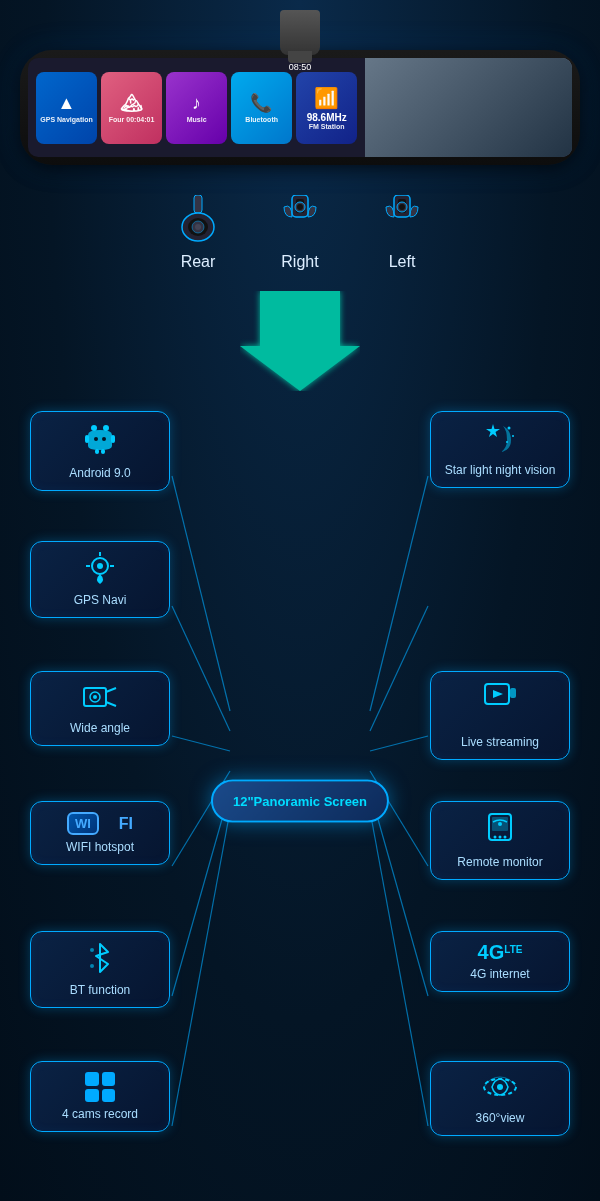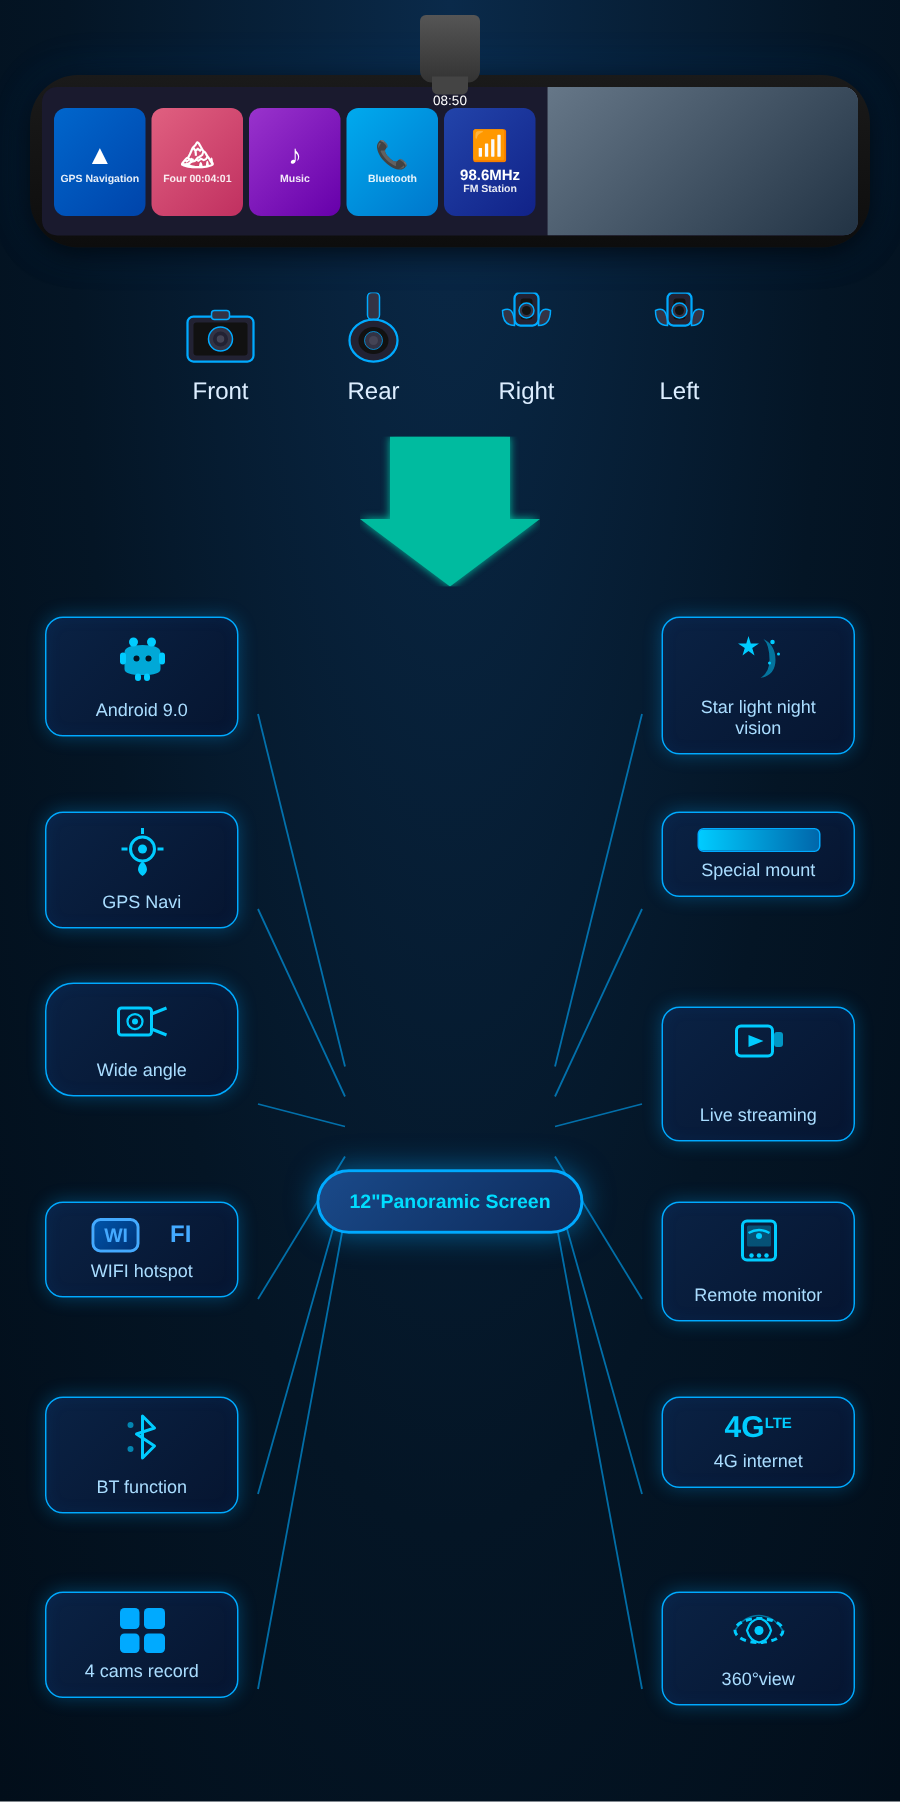--- a/index.html
+++ b/index.html
@@ -177,39 +177,39 @@
       z-index: 10;
       box-shadow: 0 0 20px rgba(0,170,255,0.5);
     }
 
     .feature-box {
       position: absolute;
       background: linear-gradient(135deg, #0a2244, #061530);
       border: 1.5px solid #00aaff;
       border-radius: 12px;
       padding: 10px 12px;
-      width: 129px;
+      width: 140px;
       display: flex;
       flex-direction: column;
       align-items: center;
       gap: 5px;
       box-shadow: 0 0 12px rgba(0,170,255,0.3), inset 0 0 10px rgba(0,100,200,0.1);
     }
 
     .feature-label {
       color: #aaddff;
       font-size: 12px;
       text-align: center;
       font-weight: 500;
     }
 
     
     .feat-android { left: 30px; top: 0px; }
     .feat-gps { left: 30px; top: 130px; }
-    .feat-wide { left: 30px; top: 244px; border-radius: 19px; }
+    .feat-wide { left: 30px; top: 260px; }
     .feat-wifi { left: 30px; top: 390px; }
     .feat-bt { left: 30px; top: 520px; }
     .feat-cams { left: 30px; top: 650px; }
 
     
     .feat-starlight { right: 30px; top: 0px; }
     .feat-mount { right: 30px; top: 130px; }
     .feat-live { right: 30px; top: 260px; gap: 19px; }
     .feat-remote { right: 30px; top: 390px; }
     .feat-4g { right: 30px; top: 520px; }
@@ -289,31 +289,20 @@
           <rect x="75" y="55" width="18" height="12" rx="2" fill="#cccccc"></rect>
           <rect x="110" y="52" width="20" height="12" rx="2" fill="#aaaaaa"></rect>
           <rect x="145" y="55" width="16" height="10" rx="2" fill="#dddddd"></rect>
         </svg>
       </div>
     </div>
   </div>
 
   <div class="cameras-row">
 
-    <div class="camera-item">
-      <svg width="52" height="42" viewBox="0 0 52 42">
-        <rect x="4" y="8" width="44" height="30" rx="4" fill="#223" stroke="#00aaff" stroke-width="1.5"></rect>
-        <rect x="8" y="12" width="36" height="22" rx="2" fill="#111"></rect>
-        <circle cx="26" cy="23" r="8" fill="#334" stroke="#00aaff" stroke-width="1"></circle>
-        <circle cx="26" cy="23" r="5" fill="#223"></circle>
-        <circle cx="26" cy="23" r="2.5" fill="#445"></circle>
-        <rect x="20" y="4" width="12" height="6" rx="2" fill="#334" stroke="#00aaff" stroke-width="1"></rect>
-      </svg>
-      <span class="cam-label">Front</span>
-    </div>
 
     <div class="camera-item">
       <svg width="52" height="50" viewBox="0 0 52 50">
 
         <rect x="22" y="0" width="8" height="18" rx="3" fill="#334" stroke="#00aaff" stroke-width="1"></rect>
 
         <ellipse cx="26" cy="32" rx="16" ry="14" fill="#223" stroke="#00aaff" stroke-width="1.5"></ellipse>
         <ellipse cx="26" cy="32" rx="10" ry="9" fill="#111"></ellipse>
         <ellipse cx="26" cy="32" rx="6" ry="6" fill="#334" stroke="#00aaff" stroke-width="0.5"></ellipse>
         <ellipse cx="26" cy="32" rx="3" ry="3" fill="#445"></ellipse>
@@ -468,26 +457,20 @@
         <path d="M20,4 Q28,8 28,18 Q28,28 18,30 Q24,26 24,18 Q24,8 20,4Z" fill="#00ccff" opacity="0.5"></path>
         <polygon points="10,2 11.5,7 17,7 12.5,10 14,15 10,12 6,15 7.5,10 3,7 8.5,7" fill="#00ccff"></polygon>
         <circle cx="26" cy="6" r="1.5" fill="#00ccff"></circle>
         <circle cx="30" cy="14" r="1" fill="#00ccff"></circle>
         <circle cx="24" cy="20" r="1" fill="#00ccff"></circle>
       </svg>
     </div>
     <div class="feature-label">Star light night vision</div>
   </div>
 
-  <div class="feature-box feat-mount">
-    <div>
-      <div style="width:82px;height:16px;background:linear-gradient(90deg,#00ccff,#0066aa);border-radius:4px;border:1px solid #00aaff;"></div>
-    </div>
-    <div class="feature-label">Special mount</div>
-  </div>
 
   <div class="feature-box feat-live">
     <div>
       <svg width="34" height="30" viewBox="0 0 34 30">
         <rect x="2" y="2" width="24" height="20" rx="3" fill="none" stroke="#00ccff" stroke-width="2"></rect>
         <polygon points="10,8 10,16 20,12" fill="#00ccff"></polygon>
         <rect x="27" y="6" width="6" height="10" rx="2" fill="#00ccff" opacity="0.7"></rect>
         <line x1="26" y1="8" x2="26" y2="16" stroke="#00ccff" stroke-width="1.5"></line>
       </svg>
     </div>

